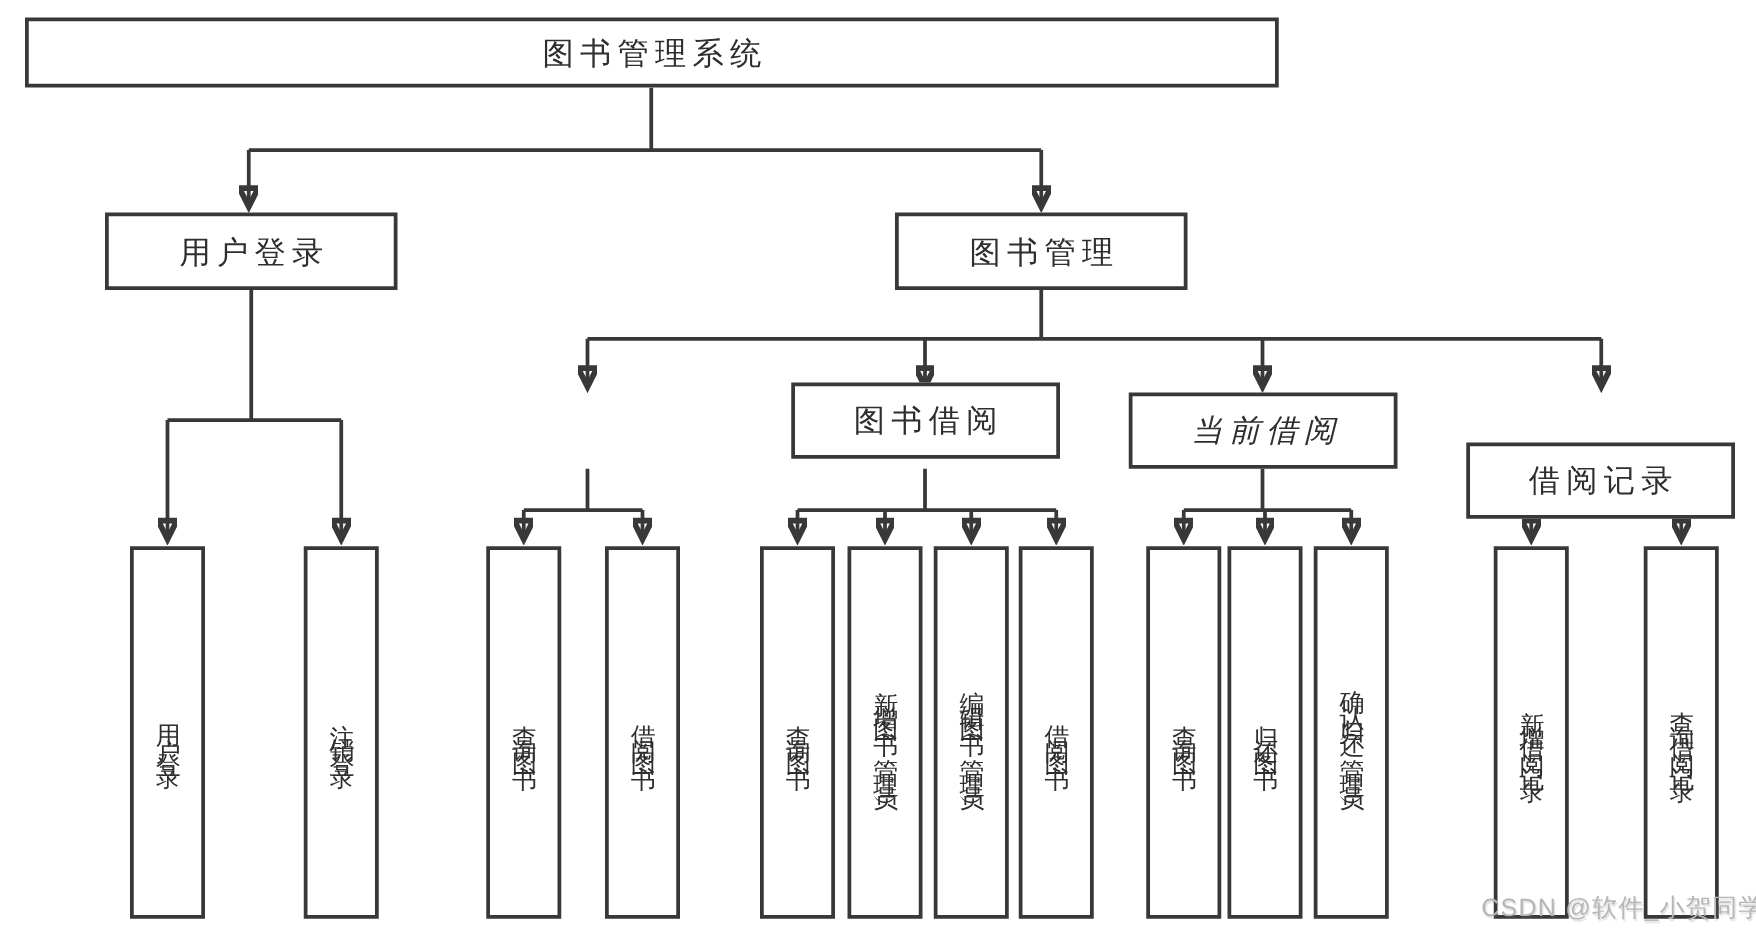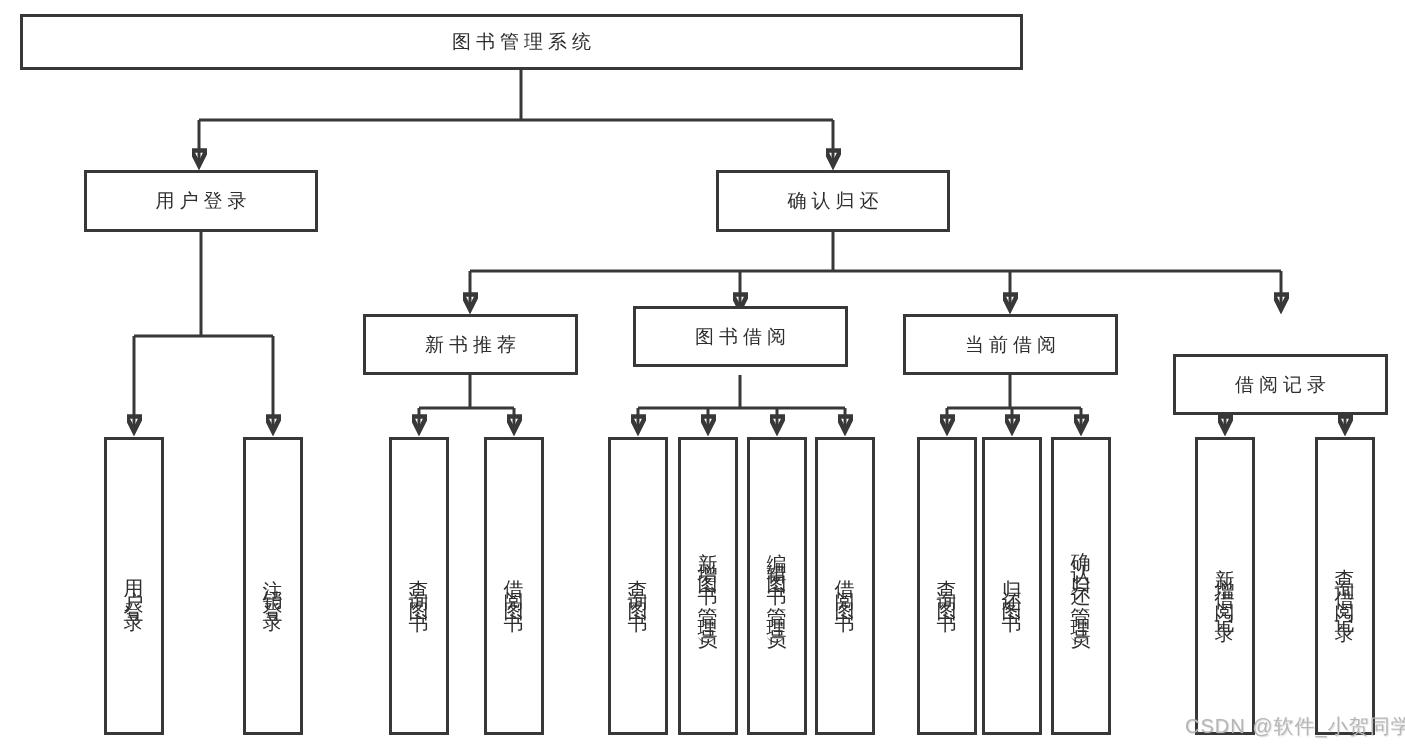--- a/index.html
+++ b/index.html
@@ -13,21 +13,21 @@
   .wires { position:absolute; left:0; top:0; pointer-events:none; }
   .wires path, .wires line { stroke:#383838; stroke-width:3; fill:none; }
   .node {
     position:absolute;
     box-sizing:border-box;
     background:#ffffff;
     border:3px solid #383838;
     display:flex; align-items:center; justify-content:center;
     color:#2e2e2e;
   }
-  .h { font-size:19px; letter-spacing:5px; text-indent:5px; white-space:nowrap; }
+  .h { font-size:25px; letter-spacing:5px; text-indent:5px; white-space:nowrap; }
   .leaf { width:60px; top:437px; height:298px; }
   .vtext {
     writing-mode: vertical-rl;
     text-orientation: mixed;
     font-size:20px;
     letter-spacing:11px;
     line-height:54px;
     color:#2e2e2e;
     white-space:nowrap;
   }
@@ -79,25 +79,24 @@
     <line x1="947" y1="408" x2="947" y2="430" marker-end="url(#ah)"></line>
     <line x1="1012" y1="408" x2="1012" y2="430" marker-end="url(#ah)"></line>
     <line x1="1081" y1="408" x2="1081" y2="430" marker-end="url(#ah)"></line>
     <line x1="1225" y1="408" x2="1225" y2="430" marker-end="url(#ah)"></line>
     <line x1="1345" y1="408" x2="1345" y2="430" marker-end="url(#ah)"></line>
   </svg>
 
   <div class="node h" style="left:20px; top:14px; width:1003px; height:56px;">图书管理系统</div>
 
   <div class="node h" style="left:84px; top:170px; width:234px; height:62px;">用户登录</div>
-  <div class="node h" style="left:716px; top:170px; width:234px; height:62px;">确认归还</div>
+  <div class="node h" style="left:716px; top:170px; width:234px; height:62px;">图书管理</div>
 
-  <div class="node h" style="left:363px; top:314px; width:215px; height:61px;">新书推荐</div>
   <div class="node h" style="left:633px; top:306px; width:215px; height:61px;">图书借阅</div>
-  <div class="node h" style="left:903px; top:314px; width:215px; height:61px;">当前借阅</div>
+  <div class="node h" style="left:903px; top:314px; width:215px; height:61px;font-style:italic;">当前借阅</div>
   <div class="node h" style="left:1173px; top:314px; width:215px; height:61px;margin-top:40px;">借阅记录</div>
 
   <div class="node leaf" style="left:104px;">
     <span class="vtext">用户登录</span>
   </div>
   <div class="node leaf" style="left:243px;">
     <span class="vtext">注销登录</span>
   </div>
 
   <div class="node leaf" style="left:389px;">

